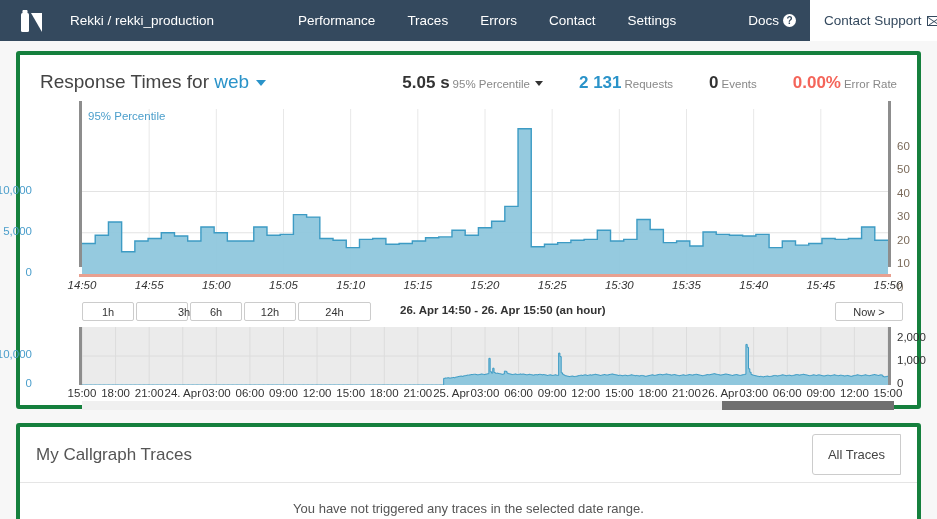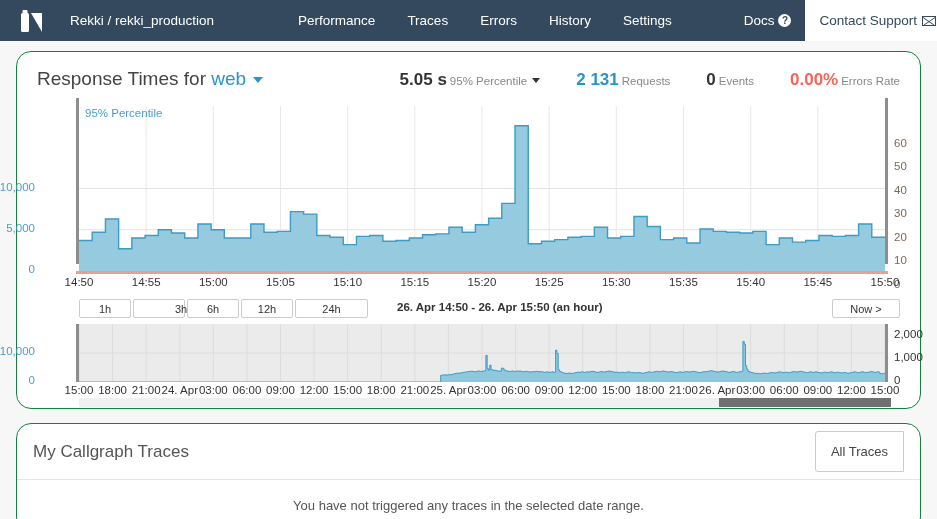--- a/index.html
+++ b/index.html
@@ -87,22 +87,22 @@
     border-left: 4.5px solid transparent;
     border-right: 4.5px solid transparent;
     border-top: 5px solid currentColor;
     margin-left: 7px;
     vertical-align: 2px;
   }
 
   
   .panel {
     background: #ffffff;
-    border: 1px solid #15803d;
-    border-radius: 15px;
+    border: 4px solid #15803d;
+    border-radius: 3px;
     margin: 10px 16px 0 16px;
   }
   #chart-panel { height: 358px; padding: 0; }
 
   
   .stats-row {
     display: flex;
     align-items: baseline;
     padding: 16px 20px 4px 20px;
   }
@@ -152,20 +152,21 @@
     white-space: nowrap;
   }
   .ytick-l { right: 885px; text-align: right; }
   .ytick-r { left: 877px; color: #7a6a5a; margin-top: 15px; }
   .xtick {
     position: absolute;
     font-size: 11.5px;
     color: #333;
     transform: translateX(-50%);
     white-space: nowrap;
+    font-style: italic;
   }
   .series-label {
     position: absolute;
     left: 6px; top: 1px;
     font-size: 11.5px;
     color: #4b9ecb;
   }
 
   
   .range-row {
@@ -279,21 +280,21 @@
       <rect x="0" y="3" width="8" height="19" rx="1.5" fill="#ffffff"></rect>
       <circle cx="4" cy="1.8" r="2.6" fill="#ffffff"></circle>
       <path d="M10 3 L21 3 L21 22 L10 22 Z" fill="#ffffff"></path>
       <path d="M10 3 L21 22 L10 22 Z" fill="#34495e"></path>
     </svg>
   </div>
   <div class="nav-item project">Rekki / rekki_production</div>
   <div class="nav-item spaced gap-left">Performance</div>
   <div class="nav-item spaced">Traces</div>
   <div class="nav-item spaced">Errors</div>
-  <div class="nav-item spaced">History</div>
+  <div class="nav-item spaced">Contact</div>
   <div class="nav-item spaced">Settings</div>
   <div class="nav-item gap-left">
     <span>Docs</span>
     <span class="icon-q">?</span>
   </div>
   <div class="nav-item active">
     <span>Contact Support</span>
     <span class="icon-mail"></span>
   </div>
 
@@ -310,21 +311,21 @@
       <div class="stat">
         <span class="big">5.05 s</span><span class="lbl">95% Percentile</span><span class="caret-down"></span>
       </div>
       <div class="stat">
         <span class="big blue">2 131</span><span class="lbl">Requests</span>
       </div>
       <div class="stat">
         <span class="big">0</span><span class="lbl">Events</span>
       </div>
       <div class="stat">
-        <span class="big red">0.00%</span><span class="lbl">Errors Rate</span>
+        <span class="big red">0.00%</span><span class="lbl">Error Rate</span>
       </div>
     </div>
   </div>
 
   <div class="chart-area">
     <div class="axis-left"></div>
     <div class="axis-right"></div>
     <div class="axis-bottom"></div>
     <div class="plot-box">
       <div class="plot-inner" id="main-plot-inner">

